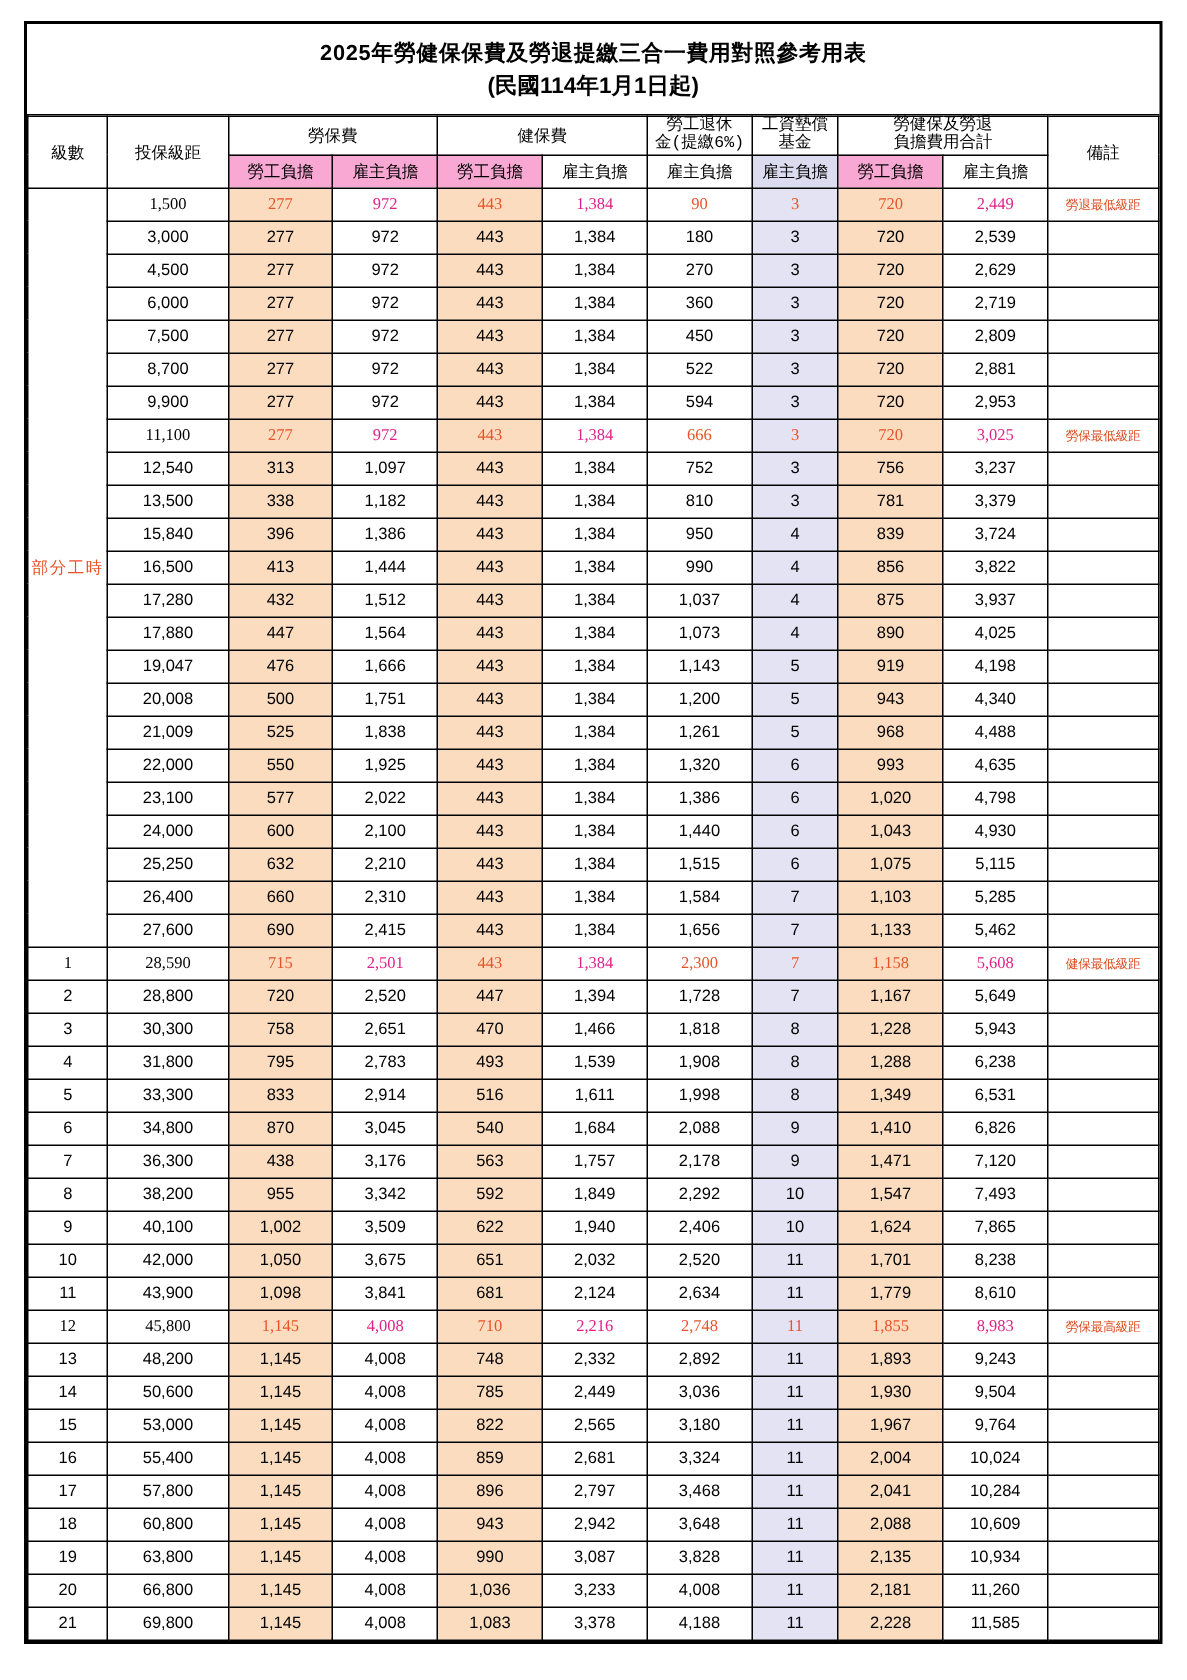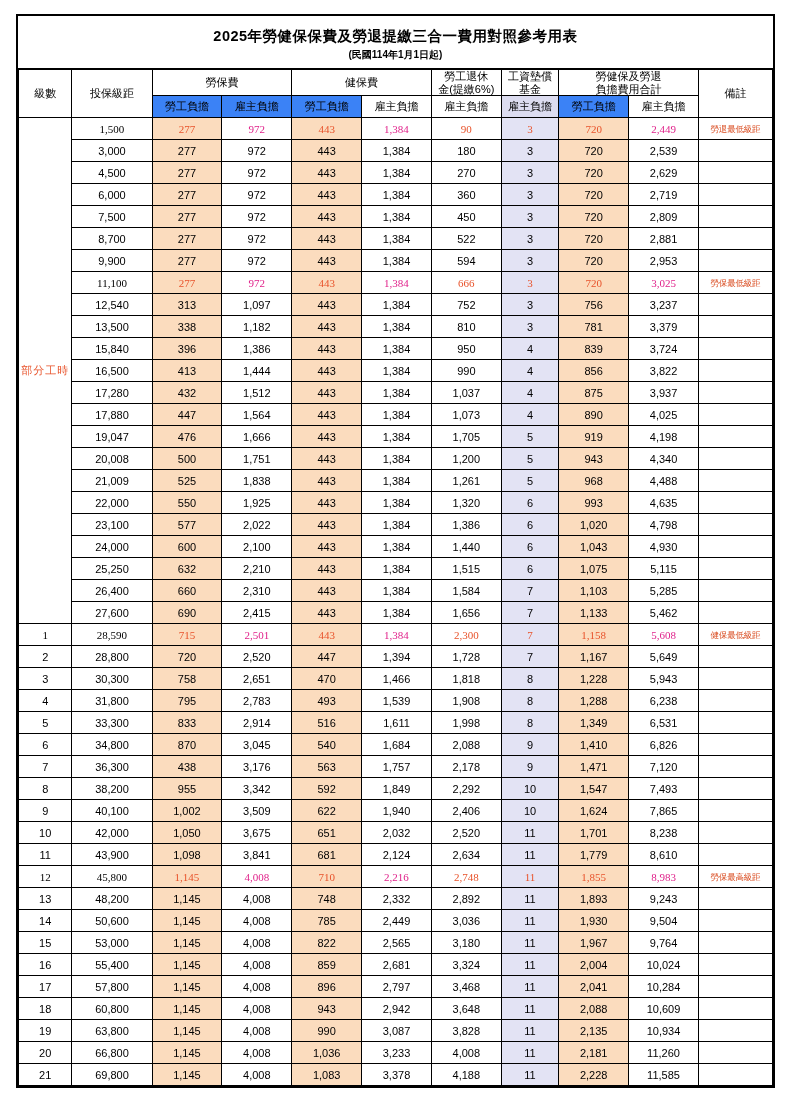--- a/index.html
+++ b/index.html
@@ -30,21 +30,21 @@
     padding: 10px 0 6px 0;
     border-bottom: 1px solid #000;
   }
   .title-main {
     font-size: 14.5px;
     font-weight: bold;
     letter-spacing: 0.5px;
     line-height: 1.45;
   }
   .title-sub {
-    font-size: 10px;
+    font-size: 15px;
     font-weight: bold;
     line-height: 1.5;
   }
   table.main {
     border-collapse: collapse;
     width: 100%;
     table-layout: fixed;
   }
   table.main td, table.main th {
     border: 1px solid #000;
@@ -58,23 +58,24 @@
   }
   
   .hdr {
     font-size: 11.5px;
     font-weight: normal;
     background: #ffffff;
   }
   .hdr-small {
     font-size: 10px;
     line-height: 1.15;
+    font-family: Liberation Mono, monospace;
   }
   .sub-orange {
-    background: #3b82f6;
+    background: #f9a8d4;
     font-size: 10.5px;
   }
   .sub-lav {
     background: #dcdcf0;
     font-size: 10.5px;
   }
   .sub-plain {
     background: #ffffff;
     font-size: 10.5px;
   }
@@ -335,21 +336,21 @@
             <td class="c-orange">890</td>
             <td class="c-white mag">4,025</td>
             <td class="c-white note-col"></td>
           </tr>
           <tr>
             <td class="c-white bold-wage blk">19,047</td>
             <td class="c-orange">476</td>
             <td class="c-white mag">1,666</td>
             <td class="c-orange">443</td>
             <td class="c-white mag">1,384</td>
-            <td class="c-white">1,705</td>
+            <td class="c-white">1,143</td>
             <td class="c-lav">5</td>
             <td class="c-orange">919</td>
             <td class="c-white mag">4,198</td>
             <td class="c-white note-col"></td>
           </tr>
           <tr>
             <td class="c-white bold-wage blk">20,008</td>
             <td class="c-orange">500</td>
             <td class="c-white mag">1,751</td>
             <td class="c-orange">443</td>

